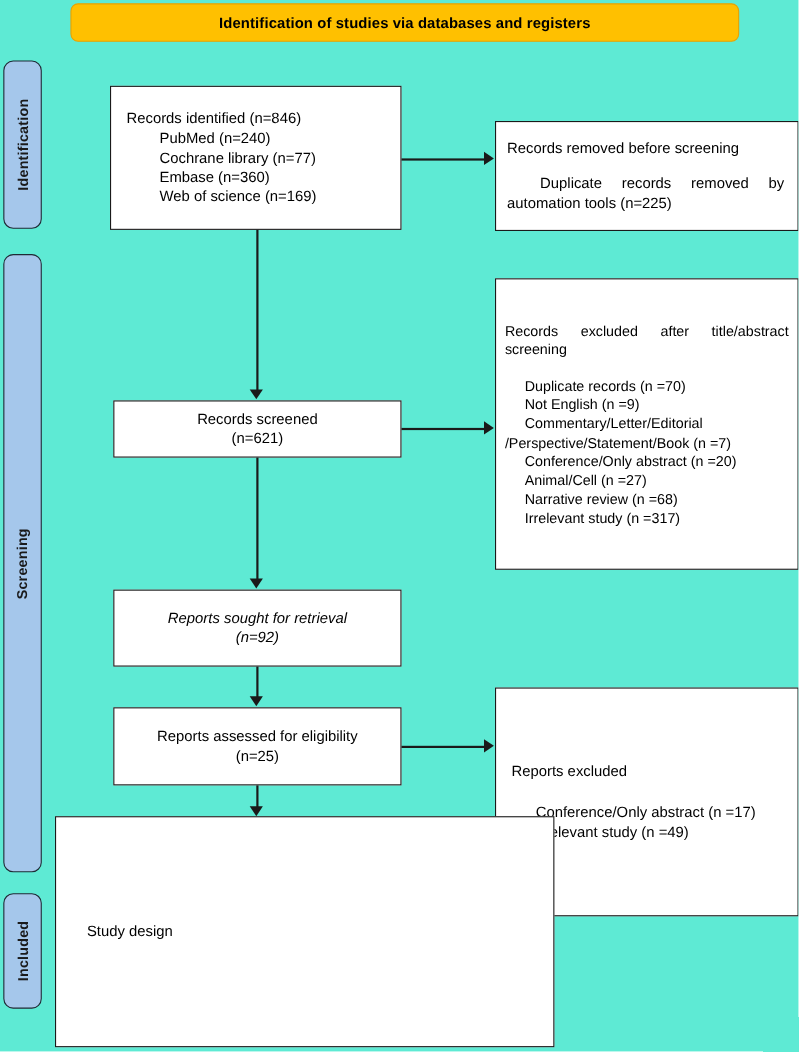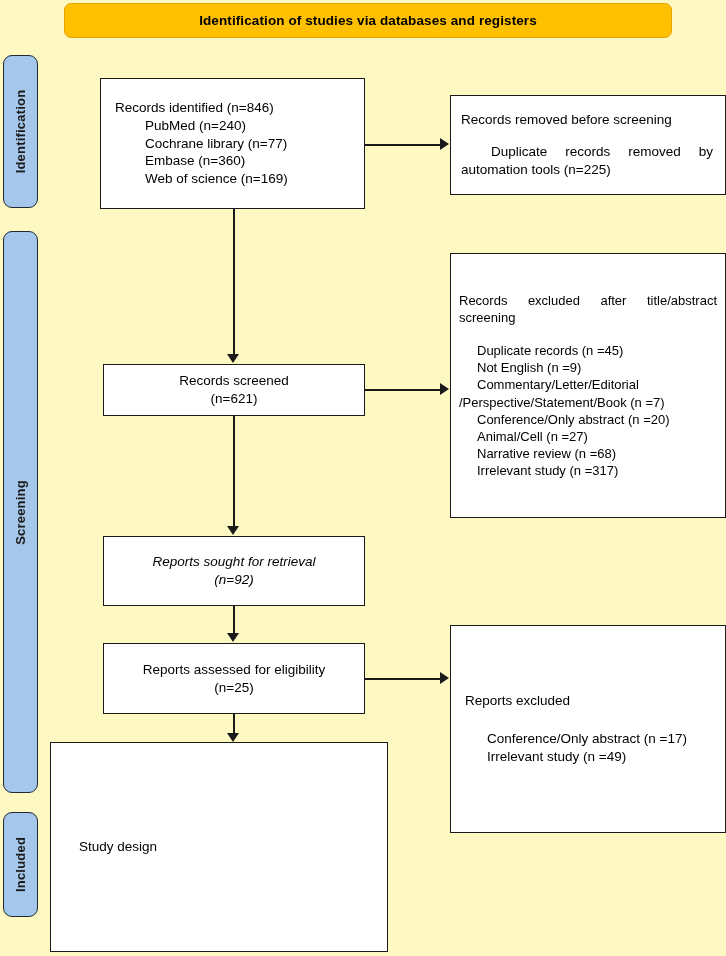--- a/index.html
+++ b/index.html
@@ -8,21 +8,21 @@
     background: #ffffff;
   }
   body {
     font-family: "Liberation Sans", sans-serif;
     color: #000000;
   }
   #canvas {
     position: relative;
     width: 726px;
     height: 956px;
-    background: #fef9c3;
+    background: #5eead4;
     overflow: hidden;
   }
 
   
   .banner {
     position: absolute;
     left: 64px;
     top: 3px;
     width: 608px;
     height: 35px;
@@ -96,27 +96,27 @@
   .justified {
     text-align: justify;
     text-align-last: left;
     text-indent: 30px;
     white-space: normal;
   }
   .spacer-line { height: 14px; }
 
   
   #box-records-identified { left: 100px; top: 78px;  width: 265px; height: 131px; }
-  #box-records-removed    { left: 450px; top: 95px;  width: 276px; height: 100px; }
+  #box-records-removed    { left: 450px; top: 110px;  width: 276px; height: 100px; }
   #box-records-screened   { left: 103px; top: 364px; width: 262px; height: 52px;  }
   #box-records-excluded   { left: 450px; top: 253px; width: 276px; height: 265px; }
   #box-reports-sought     { left: 103px; top: 536px; width: 262px; height: 70px; font-style: italic;  }
   #box-reports-assessed   { left: 103px; top: 643px; width: 262px; height: 71px;  }
   #box-reports-excluded   { left: 450px; top: 625px; width: 276px; height: 208px; }
-  #box-study-design       { left: 50px;  top: 742px; width: 338px; height: 210px; }
+  #box-study-design       { left: 50px;  top: 742px; width: 454px; height: 210px; }
 
   #box-records-identified .pad { padding-left: 14px; }
   #box-records-removed .pad    { padding-left: 10px; padding-right: 12px; }
   #box-records-excluded .pad   { padding-left: 8px;  padding-right: 8px; }
   #box-reports-excluded .pad   { padding-left: 14px; }
   #box-study-design .pad       { padding-left: 28px; }
 
   #box-records-excluded { font-size: 13px; }
   #box-records-excluded .head {
     text-align: justify;
@@ -195,21 +195,21 @@
 
   <div class="flowbox center-box" id="box-records-screened">
     <div class="line">Records screened</div>
     <div class="line">(n=621)</div>
   </div>
 
   <div class="flowbox left-box" id="box-records-excluded">
     <div class="pad">
       <div class="head">Records excluded after title/abstract screening</div>
       <div class="items">
-        <div class="line">Duplicate records (n =45)</div>
+        <div class="line">Duplicate records (n =70)</div>
         <div class="line">Not English (n =9)</div>
         <div class="line">Commentary/Letter/Editorial</div>
         <div class="line nohang">/Perspective/Statement/Book (n =7)</div>
         <div class="line">Conference/Only abstract (n =20)</div>
         <div class="line">Animal/Cell (n =27)</div>
         <div class="line">Narrative review (n =68)</div>
         <div class="line">Irrelevant study (n =317)</div>
       </div>
     </div>
   </div>

